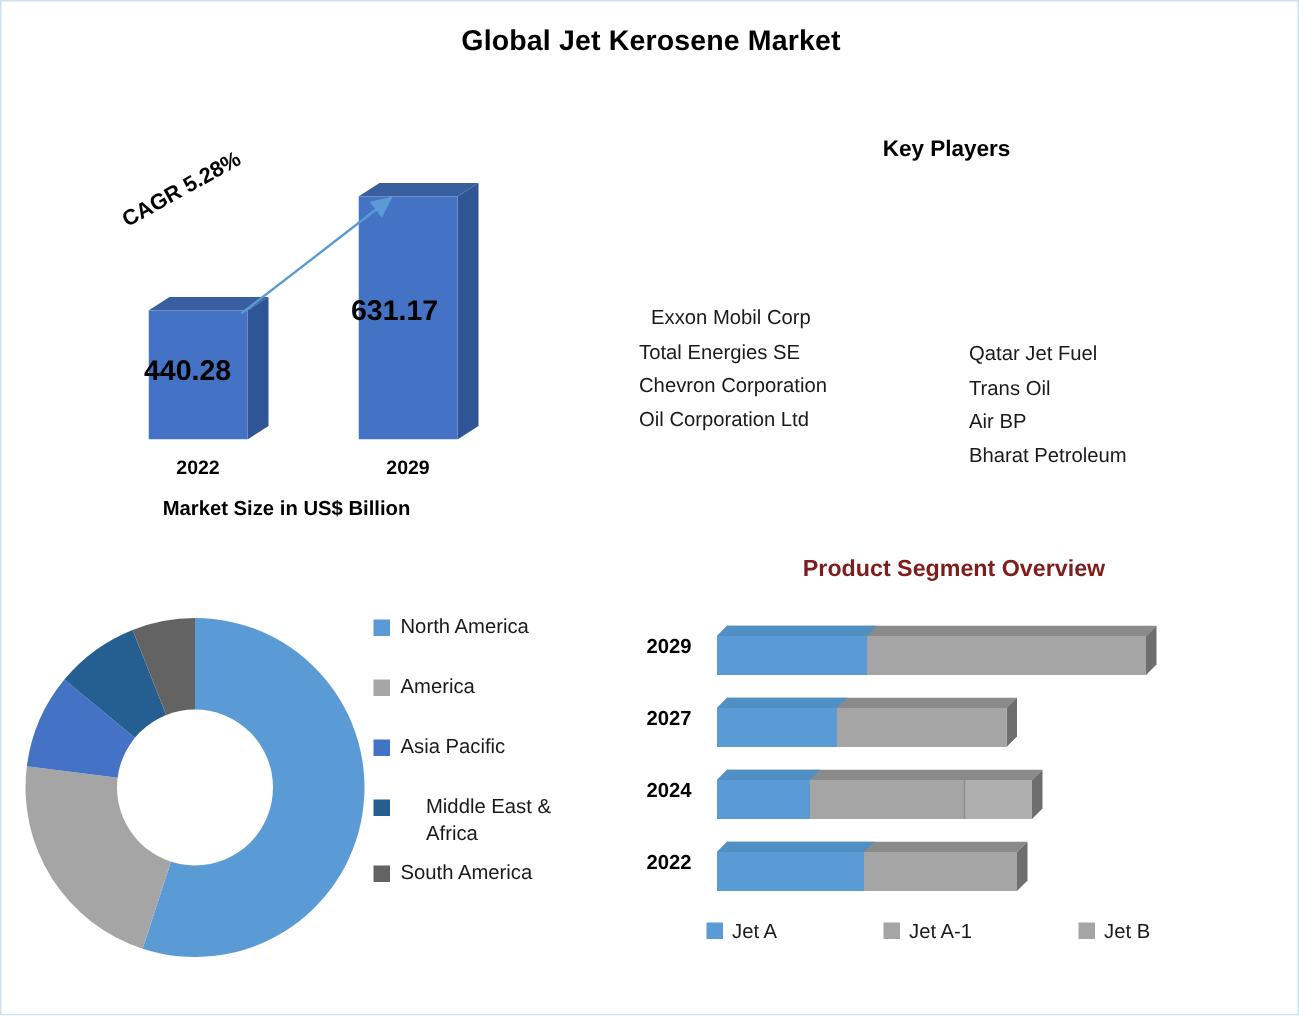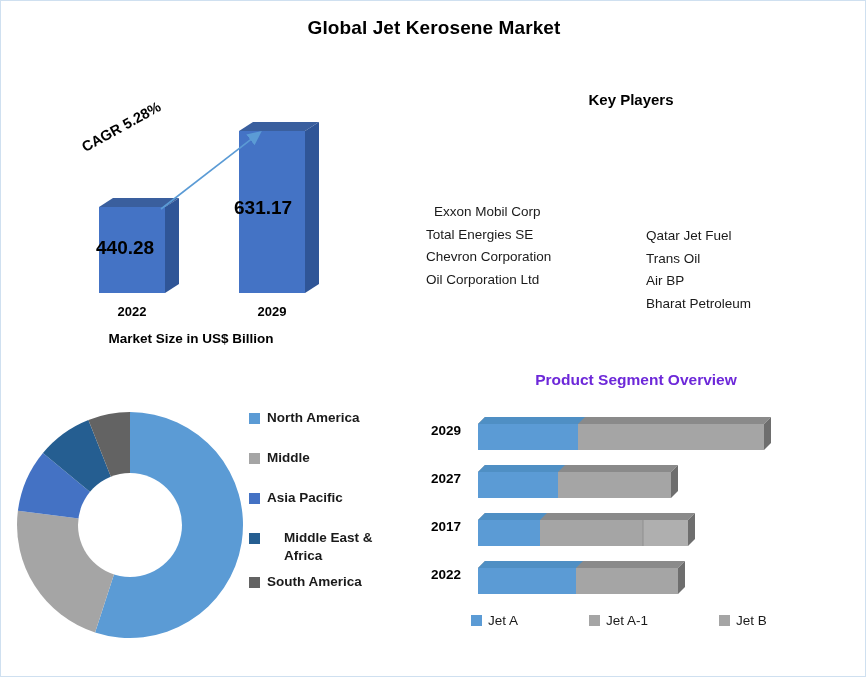--- a/index.html
+++ b/index.html
@@ -61,30 +61,30 @@
     transform:rotate(-29deg);transform-origin:left top;
     white-space:nowrap;
   }
 
   
   .donut-title{
     position:absolute;left:10px;top:368px;width:380px;text-align:center;
     font-size:15.5px;font-weight:bold;color:#000;
   }
   .donut-wrap{position:absolute;left:13px;top:408px;width:232px;height:232px;}
-  .donut-legend{position:absolute;left:248px;top:408px;width:150px;font-weight:bold;}
+  .donut-legend{position:absolute;left:248px;top:408px;width:150px;}
   .lg-row{display:flex;align-items:flex-start;margin-bottom:22px;}
   .lg-row.tall{margin-bottom:8px;justify-content:space-between;}
   .lg-swatch{width:11px;height:11px;flex:0 0 11px;margin-top:4px;margin-right:7px;}
   .lg-text{font-size:13.5px;line-height:18px;color:#1a1a1a;}
 
   
   .ps-title{
     position:absolute;left:440px;top:370px;width:390px;text-align:center;
-    font-size:15.5px;font-weight:bold;color:#6d28d9;
+    font-size:15.5px;font-weight:bold;color:#7f1d1d;
   }
   .ps-area{position:absolute;left:410px;top:400px;width:450px;height:250px;}
   .ps-year{
     position:absolute;font-size:13.5px;font-weight:bold;color:#000;text-align:right;width:42px;
   }
   .ps-legend{position:absolute;left:470px;top:612px;width:380px;display:flex;}
   .ps-lg{display:flex;align-items:center;font-size:13.5px;color:#1a1a1a;}
   .ps-lg .sw{width:11px;height:11px;margin-right:6px;}
 </style>
 </head>
@@ -157,21 +157,21 @@
     </svg>
   </div>
 
   <div class="donut-legend">
     <div class="lg-row">
       <span class="lg-swatch" style="background:#5B9BD5"></span>
       <span class="lg-text">North America</span>
     </div>
     <div class="lg-row">
       <span class="lg-swatch" style="background:#A5A5A5"></span>
-      <span class="lg-text">Middle</span>
+      <span class="lg-text">America</span>
     </div>
     <div class="lg-row">
       <span class="lg-swatch" style="background:#4472C4"></span>
       <span class="lg-text">Asia Pacific</span>
     </div>
     <div class="lg-row tall">
       <span class="lg-swatch" style="background:#255E91"></span>
       <span class="lg-text" style="max-width:115px;display:inline-block;">Middle East &amp; Africa</span>
     </div>
     <div class="lg-row">
@@ -179,21 +179,21 @@
       <span class="lg-text">South America</span>
     </div>
   </div>
 
   <div class="ps-title">Product Segment Overview</div>
 
   <div class="ps-area">
 
     <div class="ps-year" style="left:8px;top:22px;">2029</div>
     <div class="ps-year" style="left:8px;top:70px;">2027</div>
-    <div class="ps-year" style="left:8px;top:118px;">2017</div>
+    <div class="ps-year" style="left:8px;top:118px;">2024</div>
     <div class="ps-year" style="left:8px;top:166px;">2022</div>
 
     <svg width="380" height="36" style="position:absolute;left:67px;top:16px;">
       <polygon points="0,7 7,0 293,0 286,7" fill="#8a8a8a"></polygon>
       <polygon points="0,7 7,0 107,0 100,7" fill="#4f8fc4"></polygon>
       <polygon points="286,7 293,0 293,26 286,33" fill="#6e6e6e"></polygon>
       <rect x="0" y="7" width="100" height="26" fill="#5B9BD5"></rect>
       <rect x="100" y="7" width="186" height="26" fill="#A5A5A5"></rect>
     </svg>
 

